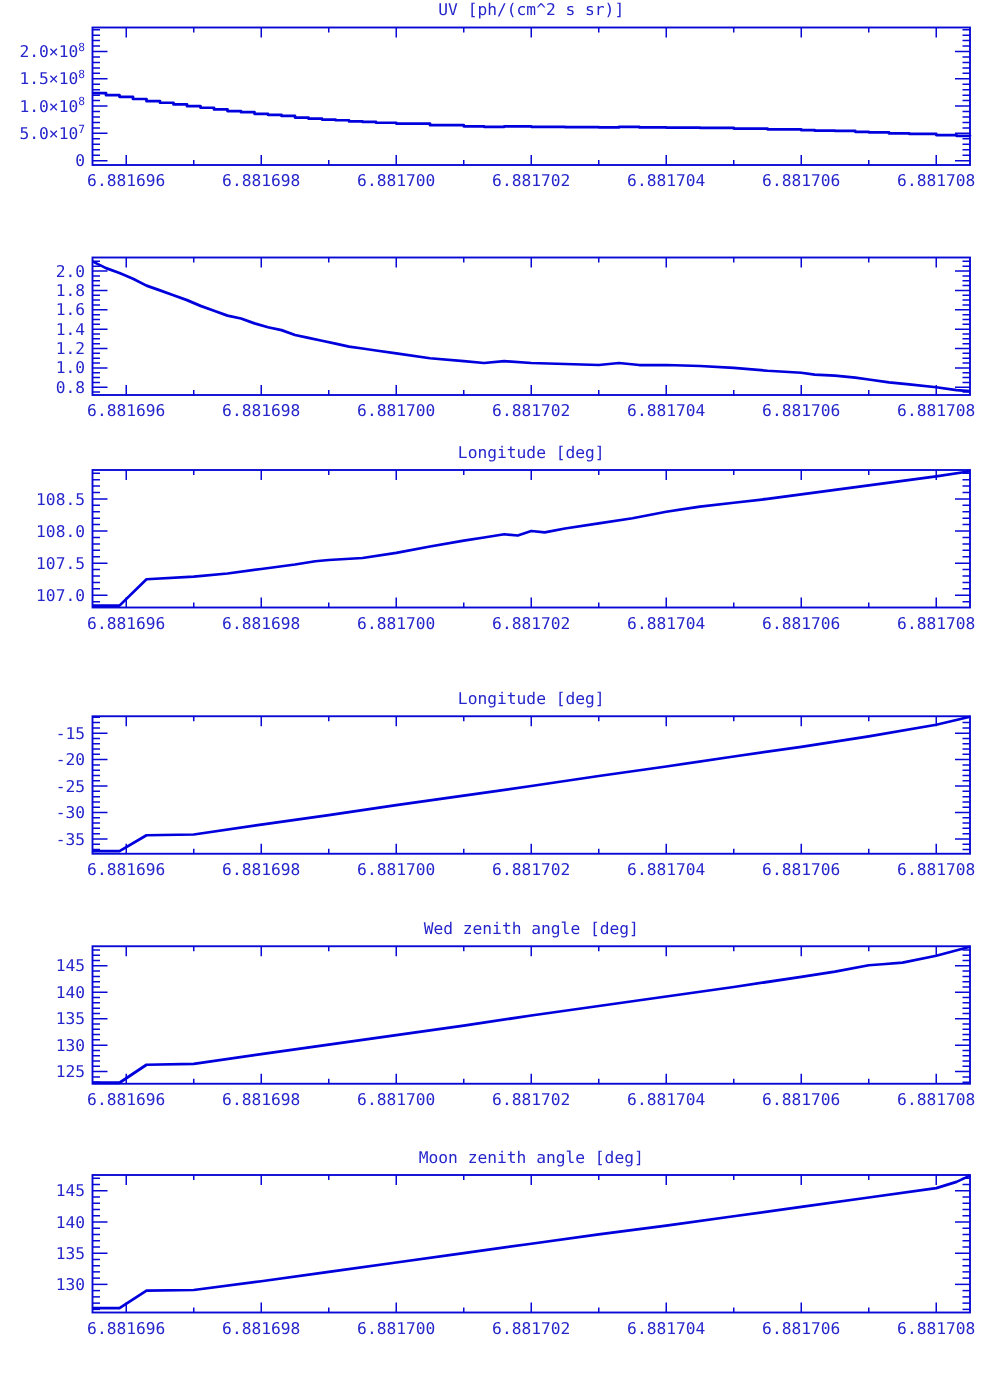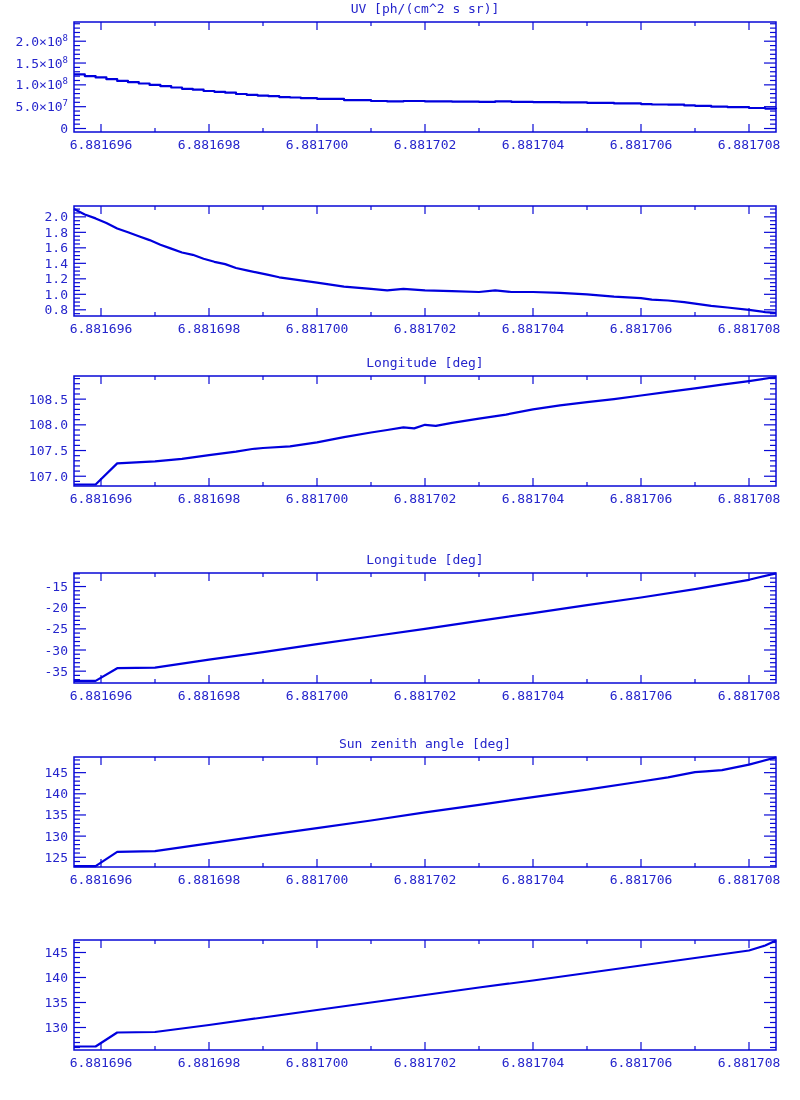--- a/index.html
+++ b/index.html
@@ -421,21 +421,21 @@
           <text x="68" y="124.65384615384616" text-anchor="end">-35</text>
           <text x="68" y="103.5" text-anchor="end">-30</text>
           <text x="68" y="82.34615384615384" text-anchor="end">-25</text>
           <text x="68" y="61.19230769230769" text-anchor="end">-20</text>
           <text x="68" y="40.03846153846153" text-anchor="end">-15</text>
         </g>
         <path d="M74.0 129.9L95.6 129.9L117.2 117.2L155.0 116.6L209.0 108.7L263.0 101.1L317.0 93.1L371.0 85.5L425.0 77.8L479.0 69.8L533.0 62.2L587.0 54.2L641.0 46.5L695.0 38.1L749.0 28.8L776.0 22.4" fill="none" stroke="#0000dd" stroke-width="2.2" stroke-linejoin="round" stroke-linecap="butt"></path>
       </svg>
   </figure>
   <figure class="chart">
-    <div class="chart-title">Sun zenith angle [deg]</div>
+    <div class="chart-title">Wed zenith angle [deg]</div>
     <svg class="chart-canvas" width="800" height="183">
         <rect x="74" y="22" width="702" height="110" fill="none" stroke="#0909d6" stroke-width="1.5"></rect>
         <g stroke="#0909d6" stroke-width="1.2">
           <line x1="100.99999997970853" y1="132" x2="100.99999997970853" y2="124"></line>
           <line x1="100.99999997970853" y1="22" x2="100.99999997970853" y2="30"></line>
           <line x1="208.99999999446595" y1="132" x2="208.99999999446595" y2="124"></line>
           <line x1="208.99999999446595" y1="22" x2="208.99999999446595" y2="30"></line>
           <line x1="317.0000000092234" y1="132" x2="317.0000000092234" y2="124"></line>
           <line x1="317.0000000092234" y1="22" x2="317.0000000092234" y2="30"></line>
           <line x1="424.9999999760192" y1="132" x2="424.9999999760192" y2="124"></line>
@@ -524,20 +524,21 @@
           <text x="68" y="126.76923076923077" text-anchor="end">125</text>
           <text x="68" y="105.61538461538461" text-anchor="end">130</text>
           <text x="68" y="84.46153846153845" text-anchor="end">135</text>
           <text x="68" y="63.30769230769228" text-anchor="end">140</text>
           <text x="68" y="42.153846153846104" text-anchor="end">145</text>
         </g>
         <path d="M74.0 131.2L95.6 131.2L117.2 116.8L155.0 116.1L209.0 108.3L263.0 100.7L317.0 93.1L371.0 85.5L425.0 77.4L479.0 69.8L533.0 62.2L587.0 54.6L641.0 46.5L668.0 42.3L695.0 37.2L705.8 36.4L722.0 35.1L749.0 29.6L776.0 22.4" fill="none" stroke="#0000dd" stroke-width="2.2" stroke-linejoin="round" stroke-linecap="butt"></path>
       </svg>
   </figure>
   <figure class="chart">
+    <div class="chart-title">Moon zenith angle [deg]</div>
     <svg class="chart-canvas" width="800" height="182">
         <rect x="74" y="22" width="702" height="110" fill="none" stroke="#0909d6" stroke-width="1.5"></rect>
         <g stroke="#0909d6" stroke-width="1.2">
           <line x1="100.99999997970853" y1="132" x2="100.99999997970853" y2="124"></line>
           <line x1="100.99999997970853" y1="22" x2="100.99999997970853" y2="30"></line>
           <line x1="208.99999999446595" y1="132" x2="208.99999999446595" y2="124"></line>
           <line x1="208.99999999446595" y1="22" x2="208.99999999446595" y2="30"></line>
           <line x1="317.0000000092234" y1="132" x2="317.0000000092234" y2="124"></line>
           <line x1="317.0000000092234" y1="22" x2="317.0000000092234" y2="30"></line>
           <line x1="424.9999999760192" y1="132" x2="424.9999999760192" y2="124"></line>

